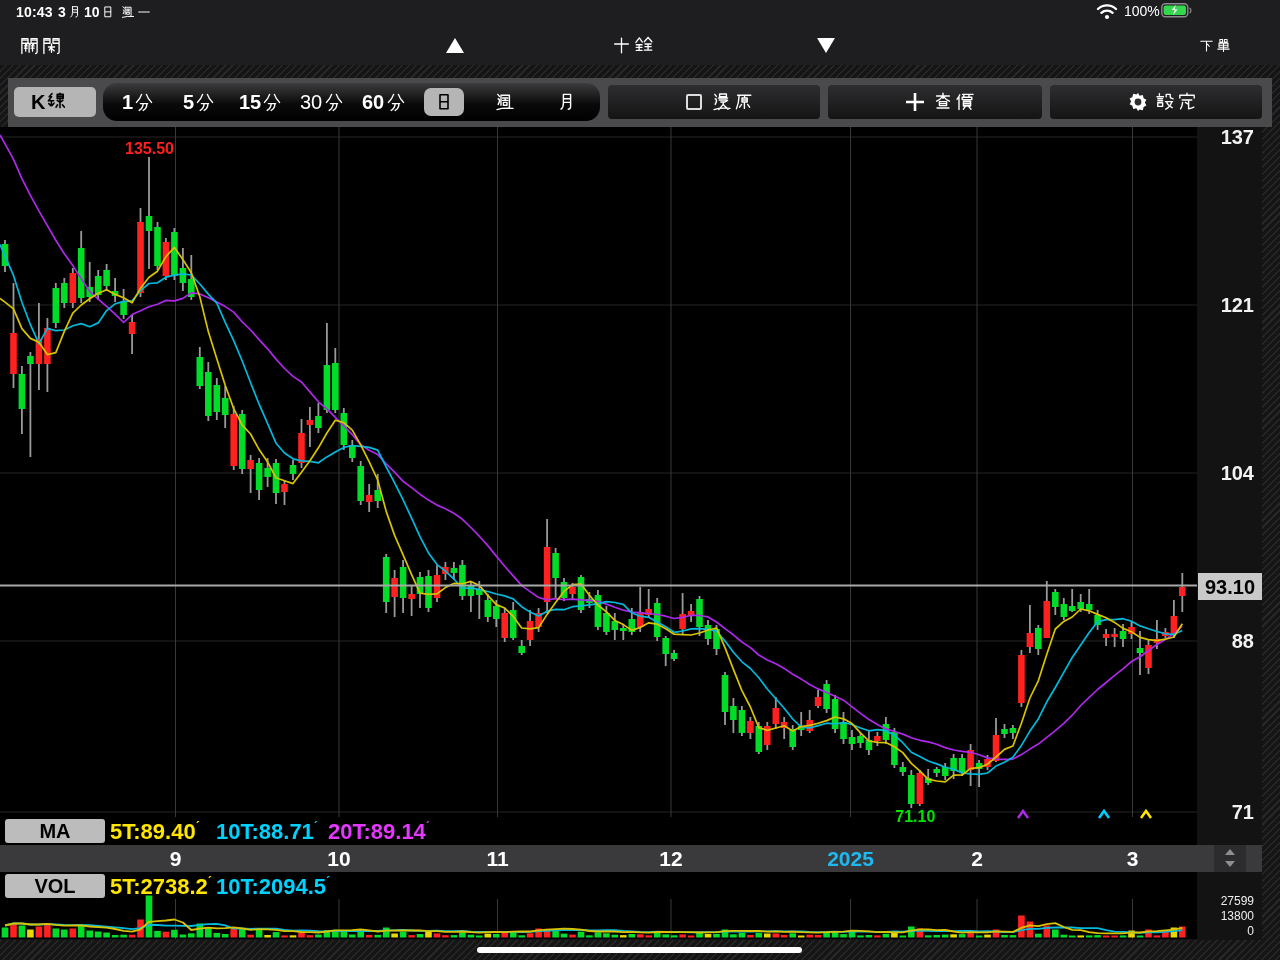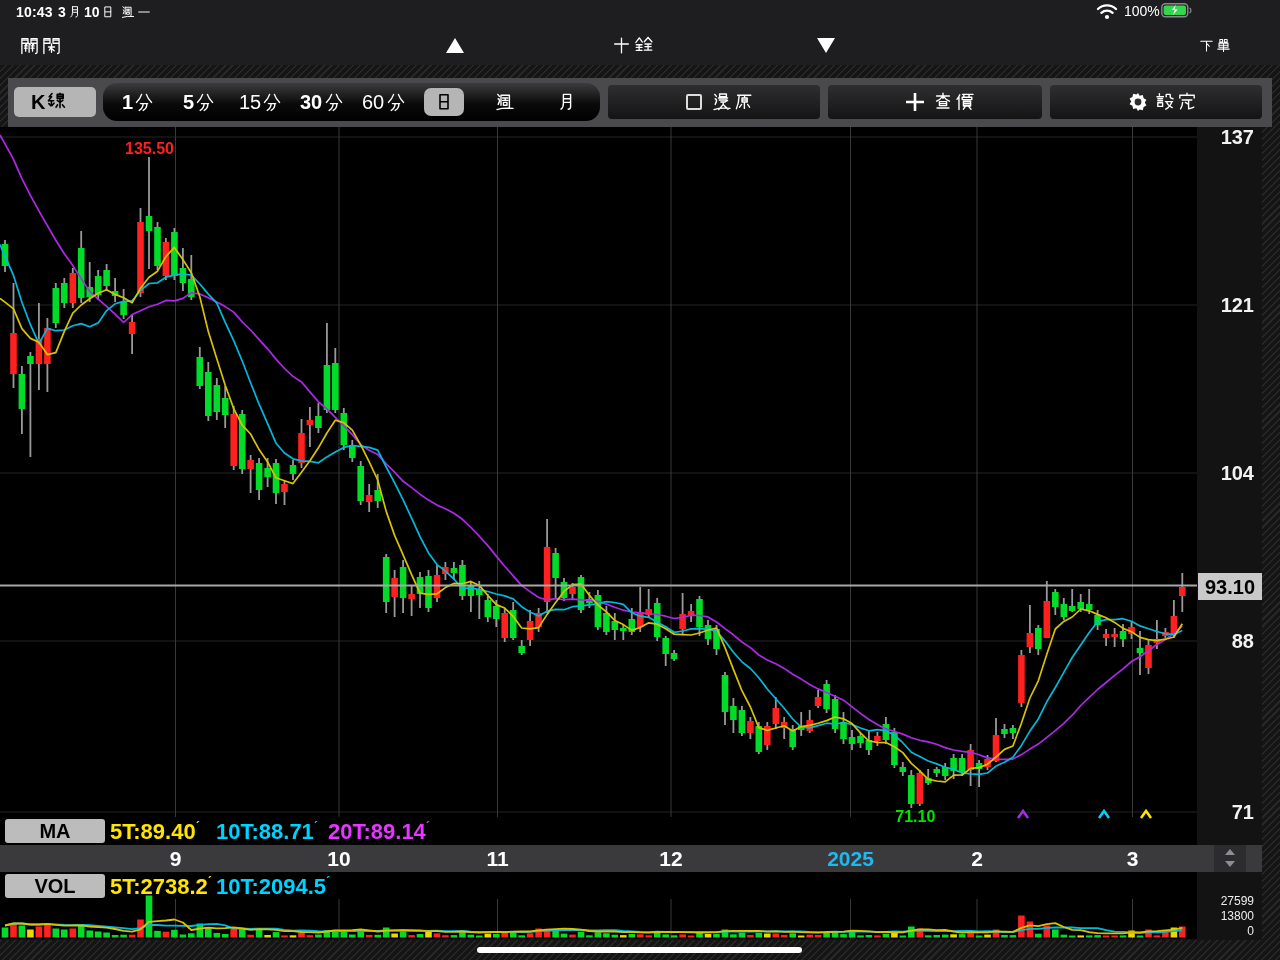--- a/index.html
+++ b/index.html
@@ -61,29 +61,29 @@
     </svg>
     <div class="abs" style="left:103px;top:83px;width:497px;height:38px;border-radius:14px;background:linear-gradient(#3c3c3e,#0a0a0a 55%,#000)"></div>
     <div class="abs" style="left:122px;top:91px;color:#fff;font-size:20px;font-weight:bold">1</div>
     <svg style="position:absolute;left:134px;top:92px" width="20" height="20" viewBox="0 0 100 100">
       <path d="M38,12 q-8,24 -26,40 M62,12 q8,24 26,40 M32,58 h36 M64,58 q2,22 -18,34 M46,58 q-2,24 -20,34" fill="none" stroke="#fff" stroke-width="7" stroke-linecap="round" stroke-linejoin="round"></path>
     </svg>
     <div class="abs" style="left:183px;top:91px;color:#fff;font-size:20px;font-weight:bold">5</div>
     <svg style="position:absolute;left:195px;top:92px" width="20" height="20" viewBox="0 0 100 100">
       <path d="M38,12 q-8,24 -26,40 M62,12 q8,24 26,40 M32,58 h36 M64,58 q2,22 -18,34 M46,58 q-2,24 -20,34" fill="none" stroke="#fff" stroke-width="7" stroke-linecap="round" stroke-linejoin="round"></path>
     </svg>
-    <div class="abs" style="left:239px;top:91px;color:#fff;font-size:20px;font-weight:normal">15</div>
+    <div class="abs" style="left:239px;top:91px;color:#fff;font-size:20px;font-weight:bold">15</div>
     <svg style="position:absolute;left:262px;top:92px" width="20" height="20" viewBox="0 0 100 100">
       <path d="M38,12 q-8,24 -26,40 M62,12 q8,24 26,40 M32,58 h36 M64,58 q2,22 -18,34 M46,58 q-2,24 -20,34" fill="none" stroke="#fff" stroke-width="7" stroke-linecap="round" stroke-linejoin="round"></path>
     </svg>
-    <div class="abs" style="left:300px;top:91px;color:#fff;font-size:20px;font-weight:bold">30</div>
+    <div class="abs" style="left:300px;top:91px;color:#fff;font-size:20px;font-weight:normal">30</div>
     <svg style="position:absolute;left:324px;top:92px" width="20" height="20" viewBox="0 0 100 100">
       <path d="M38,12 q-8,24 -26,40 M62,12 q8,24 26,40 M32,58 h36 M64,58 q2,22 -18,34 M46,58 q-2,24 -20,34" fill="none" stroke="#fff" stroke-width="7" stroke-linecap="round" stroke-linejoin="round"></path>
     </svg>
-    <div class="abs" style="left:362px;top:91px;color:#fff;font-size:20px;font-weight:normal">60</div>
+    <div class="abs" style="left:362px;top:91px;color:#fff;font-size:20px;font-weight:bold">60</div>
     <svg style="position:absolute;left:386px;top:92px" width="20" height="20" viewBox="0 0 100 100">
       <path d="M38,12 q-8,24 -26,40 M62,12 q8,24 26,40 M32,58 h36 M64,58 q2,22 -18,34 M46,58 q-2,24 -20,34" fill="none" stroke="#fff" stroke-width="7" stroke-linecap="round" stroke-linejoin="round"></path>
     </svg>
     <div class="abs" style="left:424px;top:88px;width:40px;height:28px;background:#b5b5b5;border-radius:7px"></div>
     <svg style="position:absolute;left:434px;top:92px" width="20" height="20" viewBox="0 0 100 100">
       <path d="M30,14 h40 v70 h-40 z M30,49 h40" fill="none" stroke="#000" stroke-width="8" stroke-linecap="round" stroke-linejoin="round"></path>
     </svg>
     <svg style="position:absolute;left:495px;top:92px" width="20" height="20" viewBox="0 0 100 100">
       <path d="M30,16 h42 v58 q0,8 -8,8 M30,16 v50 M38,30 h26 M38,42 h26 M51,30 v12 M42,52 h18 v14 h-18 z M14,12 l8,10 M16,34 q8,2 6,14 l-6,14 M10,88 q30,-10 80,-6" fill="none" stroke="#fff" stroke-width="7" stroke-linecap="round" stroke-linejoin="round"></path>
     </svg>

